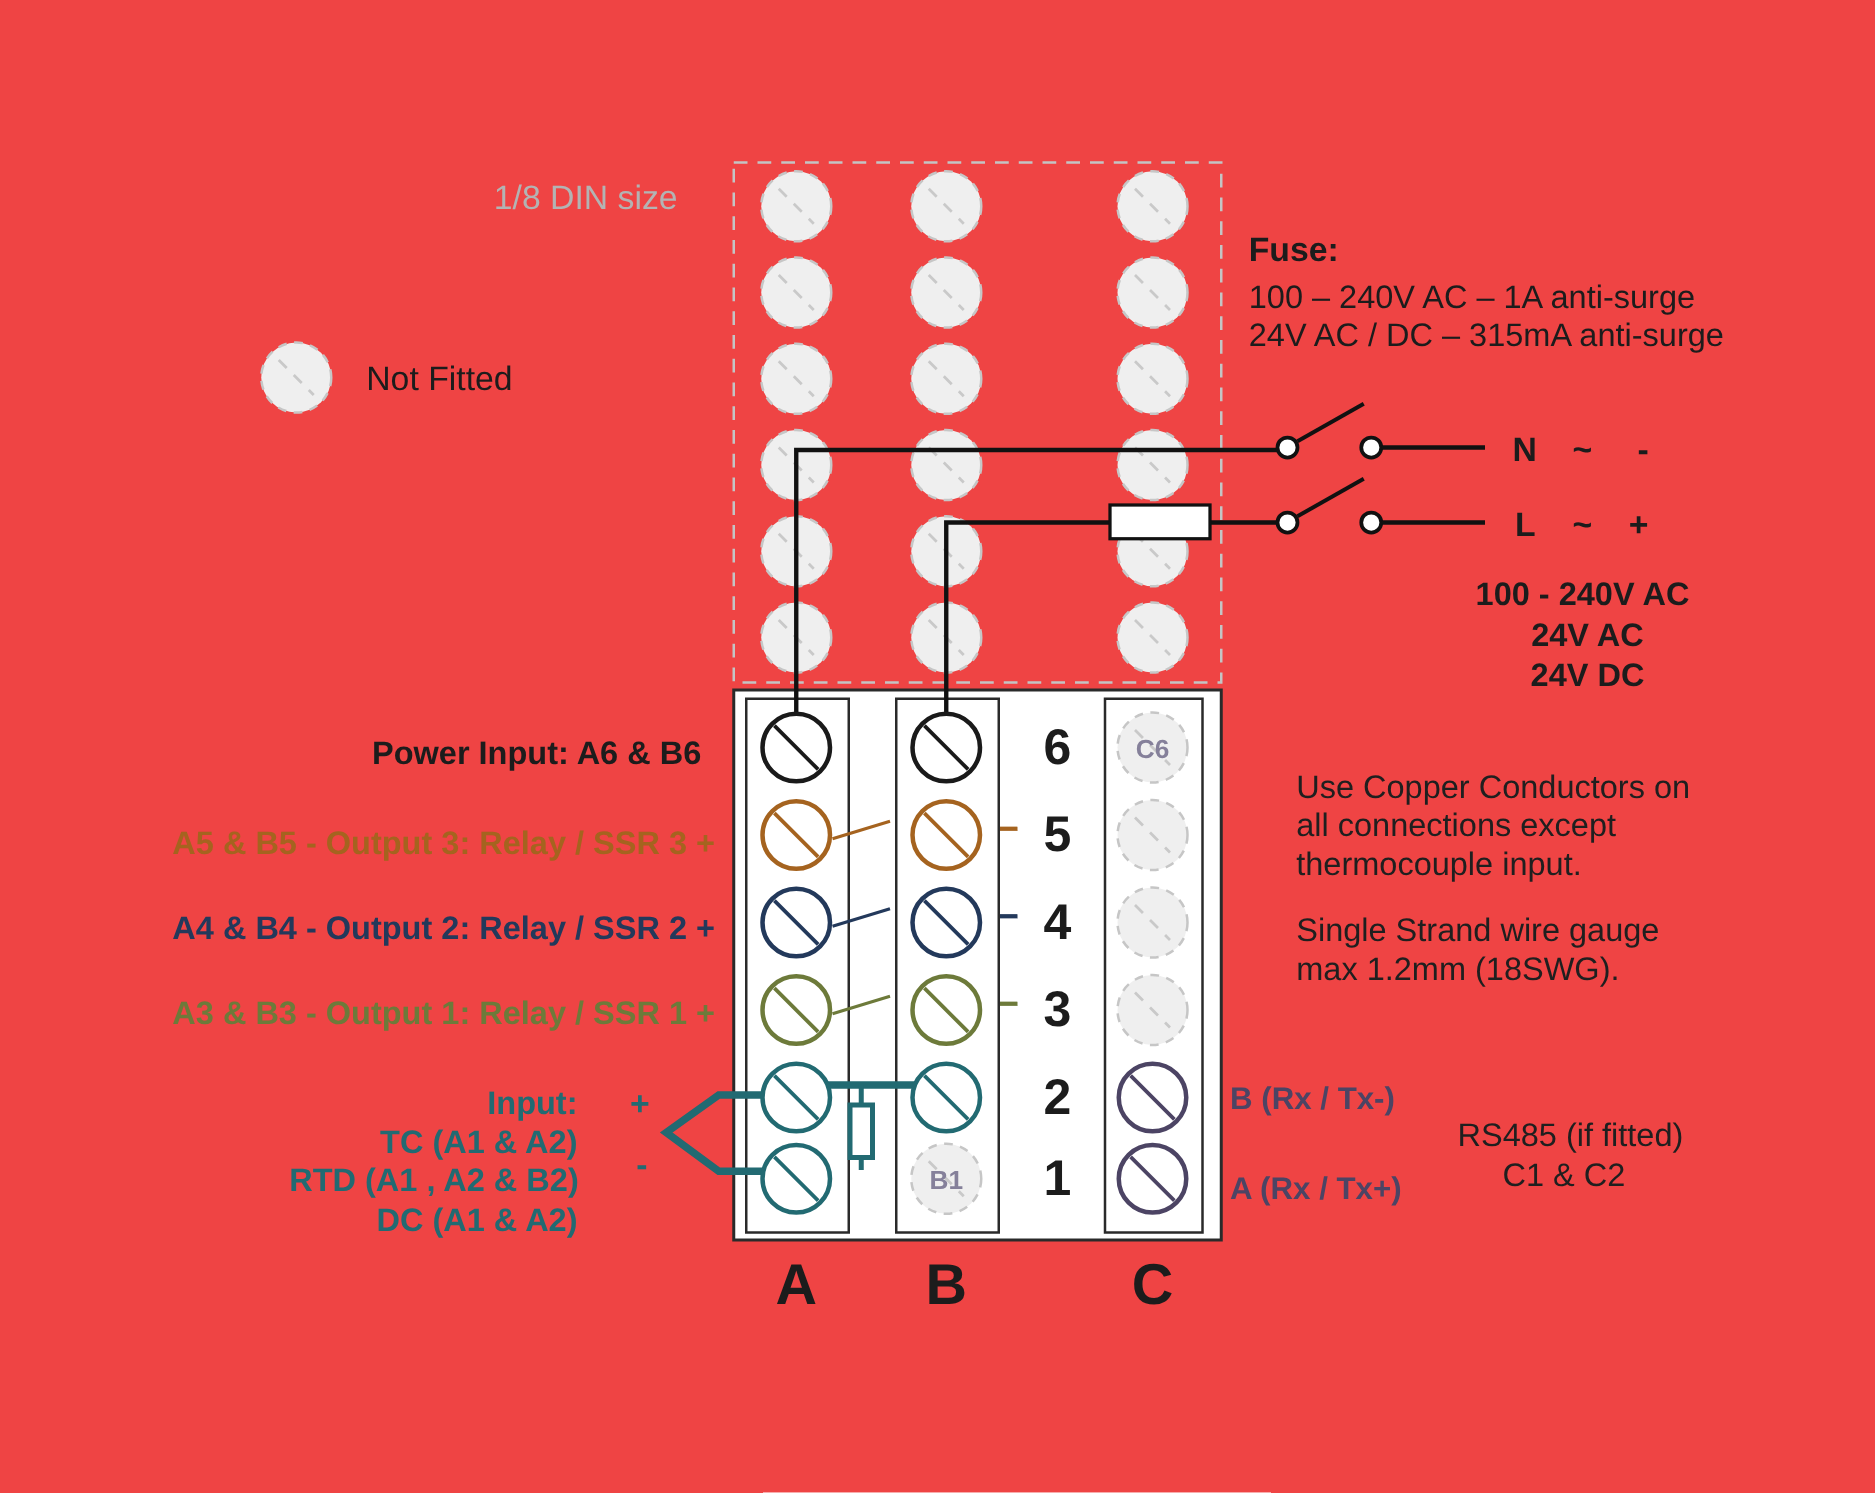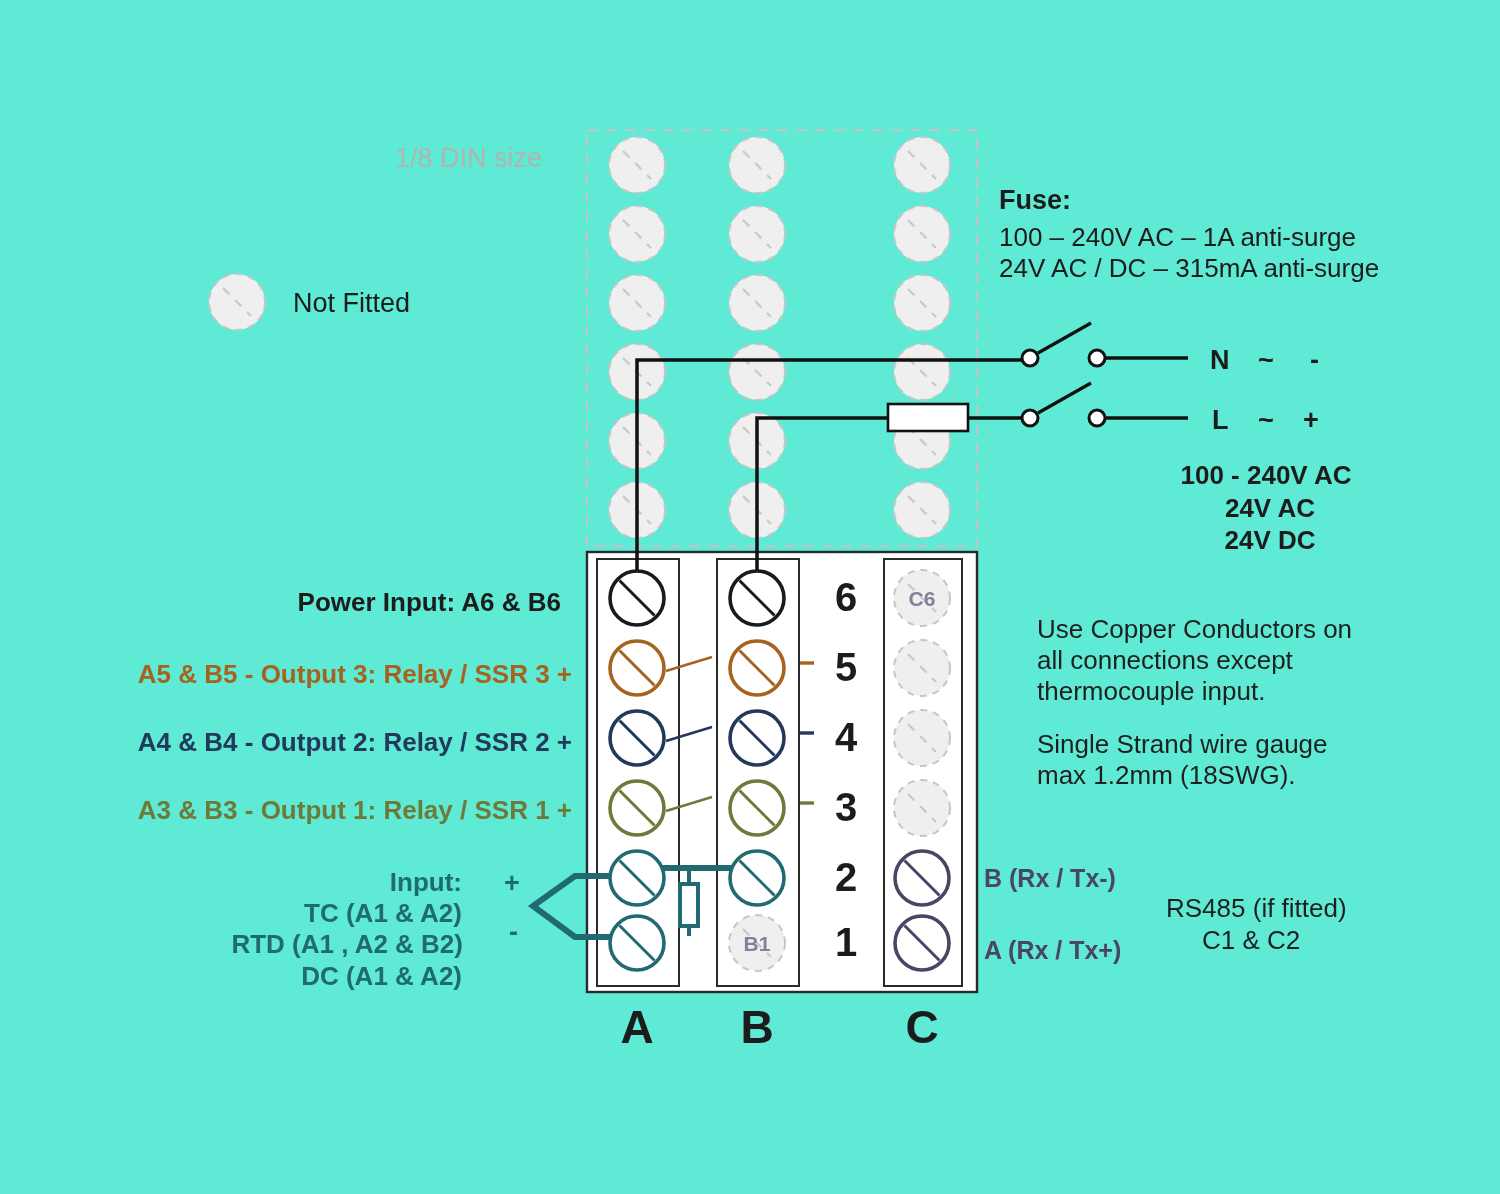--- a/index.html
+++ b/index.html
@@ -1,16 +1,16 @@
 <!DOCTYPE html>
 <html><head>
 <meta charset="utf-8">
 <style>
   html,body{margin:0;padding:0;background:#ffffff;}
-  .stage{position:relative;width:1500px;height:1194px;background:#5eead4;overflow:hidden;}
+  .stage{position:relative;width:1500px;height:1194px;background:#ef4444;overflow:hidden;}
   svg{display:block;}
   text{font-family:"Liberation Sans","DejaVu Sans",sans-serif;}
   .b{font-weight:bold;}
 </style>
 </head>
 <body>
 
 <div class="stage">
 <svg width="1500" height="1194" viewBox="0 0 1500 1194">
   <defs>

